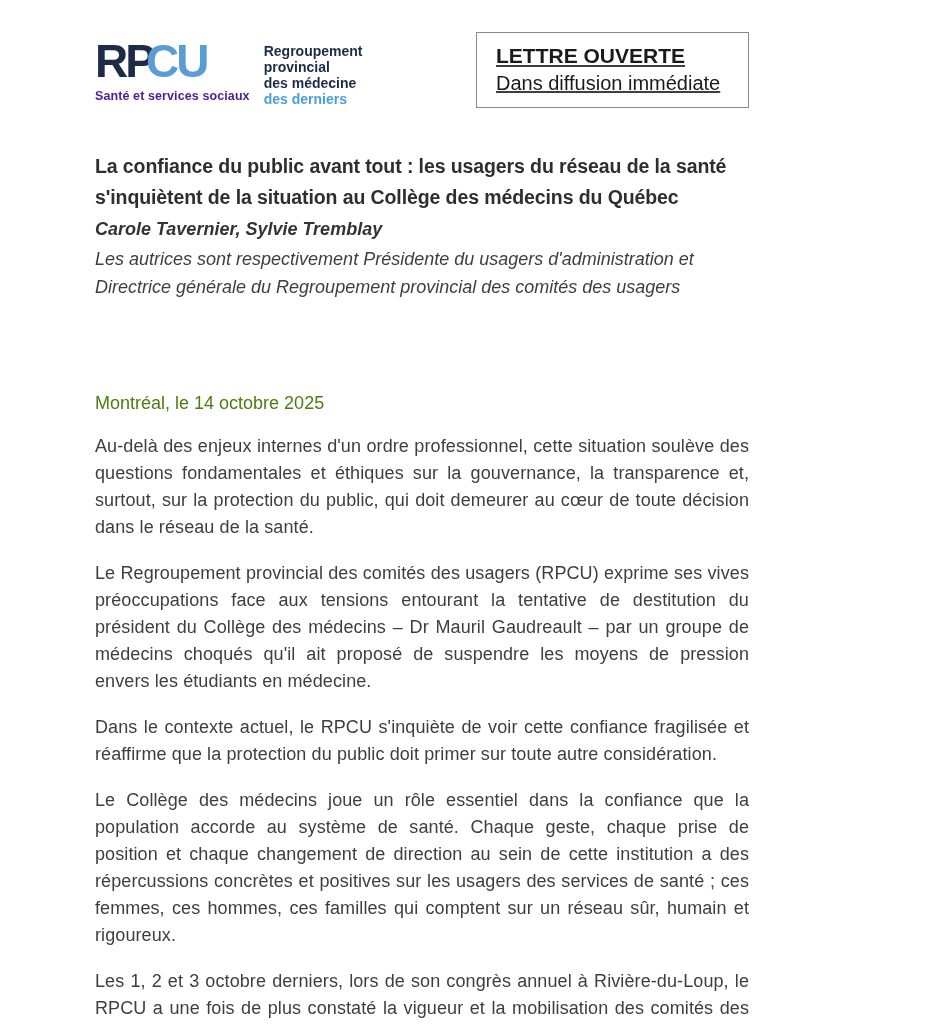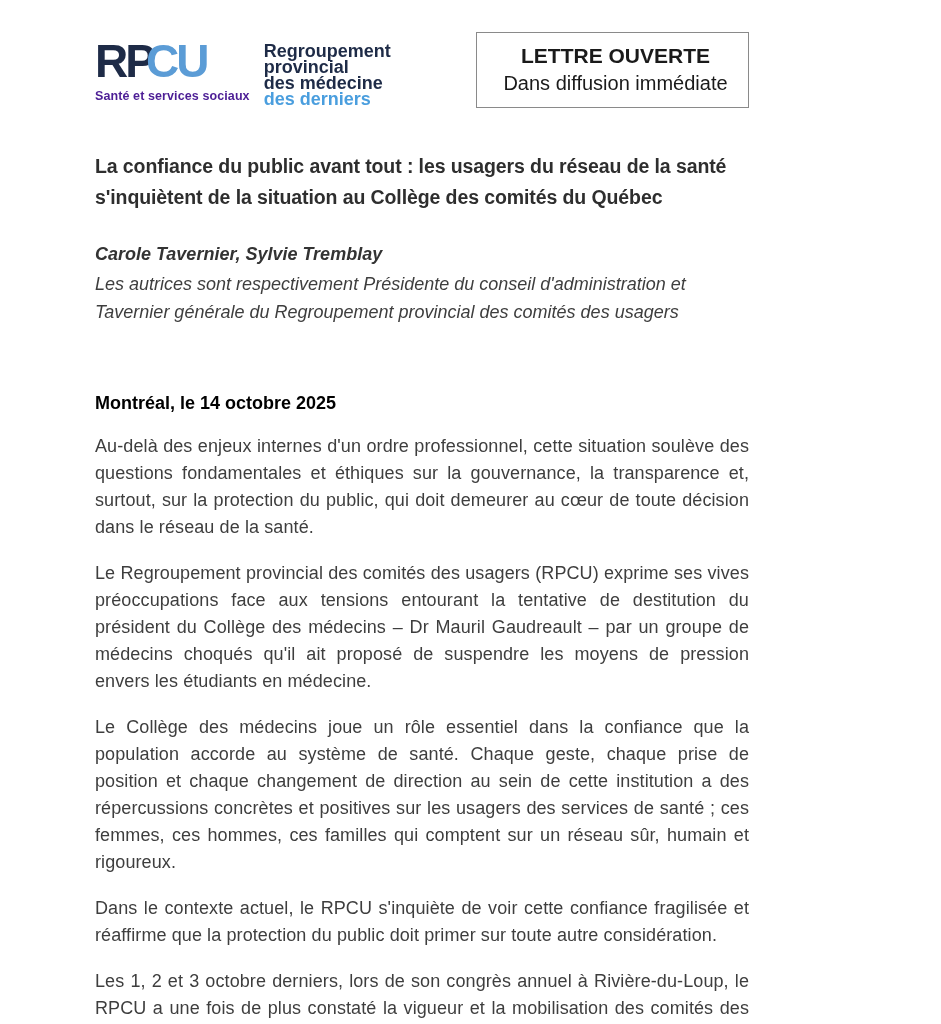--- a/index.html
+++ b/index.html
@@ -37,33 +37,34 @@
   .logo-tagline {
     font-weight: bold;
     font-size: 12.5px;
     color: #4c1d95;
     margin-top: 6px;
     letter-spacing: 0.1px;
     white-space: nowrap;
   }
   .logo-side {
     font-weight: bold;
-    font-size: 18px;
+    font-size: 14px;
     line-height: 16px;
     color: #1e2b47;
     padding-top: 4px;
   }
   .logo-side .blue-line { color: #4a9ede; }
 
   .release-box {
     border: 1px solid #8a8a8a;
     width: 273px;
     padding: 9px 13px 10px 19px;
-    text-align: center;
+    text-align: left;
     margin-top: 1px;
+    text-decoration: underline;
   }
   .release-line1 {
     font-weight: bold;
     font-size: 21px;
     color: #1a1a1a;
     line-height: 28px;
   }
   .release-line2 {
     font-size: 20px;
     color: #1a1a1a;
@@ -73,39 +74,38 @@
   
   .article-title {
     margin-top: 43px;
     font-weight: bold;
     font-size: 19.5px;
     line-height: 31px;
     color: #2e2e2e;
     letter-spacing: -0.1px;
   }
   .byline {
-    margin-top: 29px;
+    margin-top: 4px;
     font-weight: bold;
     font-style: italic;
     font-size: 18px;
     line-height: 25px;
     color: #333333;
   }
   .byline-desc {
     margin-top: 3px;
     font-style: italic;
     font-size: 18px;
     line-height: 28px;
     color: #3e3e3e;
   }
   .dateline {
-    margin-top: 67px;
+    margin-top: 92px;
     font-size: 18px;
-    color: #000000;
-    font-weight: bold;
+    color: #4d7c0f;
   }
   .body-text { margin-top: 9px; }
   .body-text p {
     margin-top: 19px;
     font-size: 18px;
     line-height: 27px;
     color: #3e3e3e;
     text-align: justify;
     letter-spacing: 0.1px;
   }
@@ -130,34 +130,34 @@
       </div>
     </div>
 
     <div class="release-box">
       <div class="release-line1">LETTRE OUVERTE</div>
       <div class="release-line2">Dans diffusion immédiate</div>
     </div>
 
   </div>
 
-  <h1 class="article-title">La confiance du public avant tout : les usagers du réseau de la santé s'inquiètent de la situation au Collège des comités du Québec</h1>
+  <h1 class="article-title">La confiance du public avant tout : les usagers du réseau de la santé s'inquiètent de la situation au Collège des médecins du Québec</h1>
 
   <div class="byline">Carole Tavernier, Sylvie Tremblay</div>
-  <div class="byline-desc">Les autrices sont respectivement Présidente du conseil d'administration et Tavernier générale du Regroupement provincial des comités des usagers</div>
+  <div class="byline-desc">Les autrices sont respectivement Présidente du usagers d'administration et Directrice générale du Regroupement provincial des comités des usagers</div>
 
   <div class="dateline">Montréal, le 14 octobre 2025</div>
 
   <div class="body-text">
 
       <p>Au-delà des enjeux internes d'un ordre professionnel, cette situation soulève des questions fondamentales et éthiques sur la gouvernance, la transparence et, surtout, sur la protection du public, qui doit demeurer au cœur de toute décision dans le réseau de la santé.</p>
 
       <p>Le Regroupement provincial des comités des usagers (RPCU) exprime ses vives préoccupations face aux tensions entourant la tentative de destitution du président du Collège des médecins – Dr Mauril Gaudreault – par un groupe de médecins choqués qu'il ait proposé de suspendre les moyens de pression envers les étudiants en médecine.</p>
 
+      <p>Dans le contexte actuel, le RPCU s'inquiète de voir cette confiance fragilisée et réaffirme que la protection du public doit primer sur toute autre considération.</p>
+
       <p>Le Collège des médecins joue un rôle essentiel dans la confiance que la population accorde au système de santé. Chaque geste, chaque prise de position et chaque changement de direction au sein de cette institution a des répercussions concrètes et positives sur les usagers des services de santé ; ces femmes, ces hommes, ces familles qui comptent sur un réseau sûr, humain et rigoureux.</p>
-
-      <p>Dans le contexte actuel, le RPCU s'inquiète de voir cette confiance fragilisée et réaffirme que la protection du public doit primer sur toute autre considération.</p>
 
       <p>Les 1, 2 et 3 octobre derniers, lors de son congrès annuel à Rivière-du-Loup, le RPCU a une fois de plus constaté la vigueur et la mobilisation des comités des usagers et de résidents. Des centaines de bénévoles et de représentants, de toutes les régions du Québec, ont porté un message clair et unanime : La voix des usagers doit être entendue et respectée dans l'ensemble des instances du réseau de la santé. Ce moment fort nous invite à repenser notre pacte social : un engagement renouvelé entre le personnel de la santé, le gouvernement et les usagers.</p>
 
     </div>
 
 </div>
 
 </body></html>

